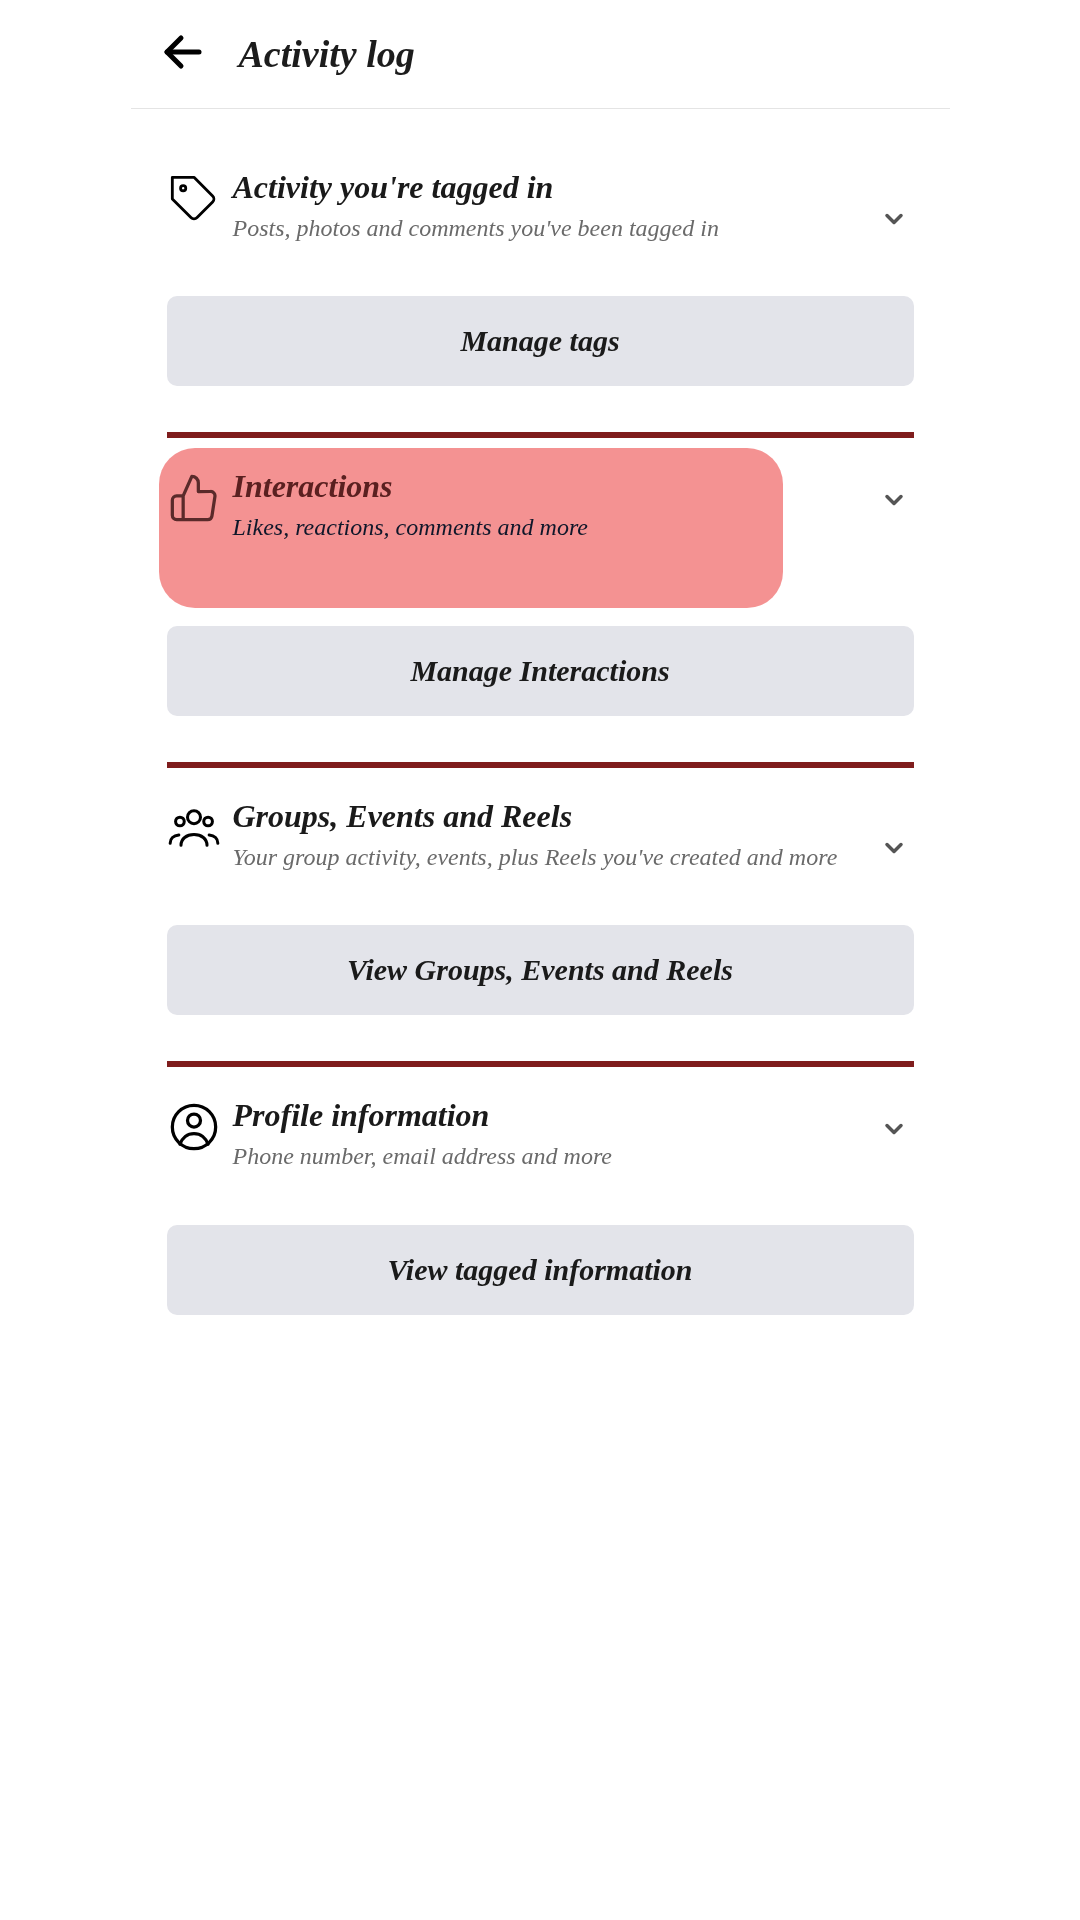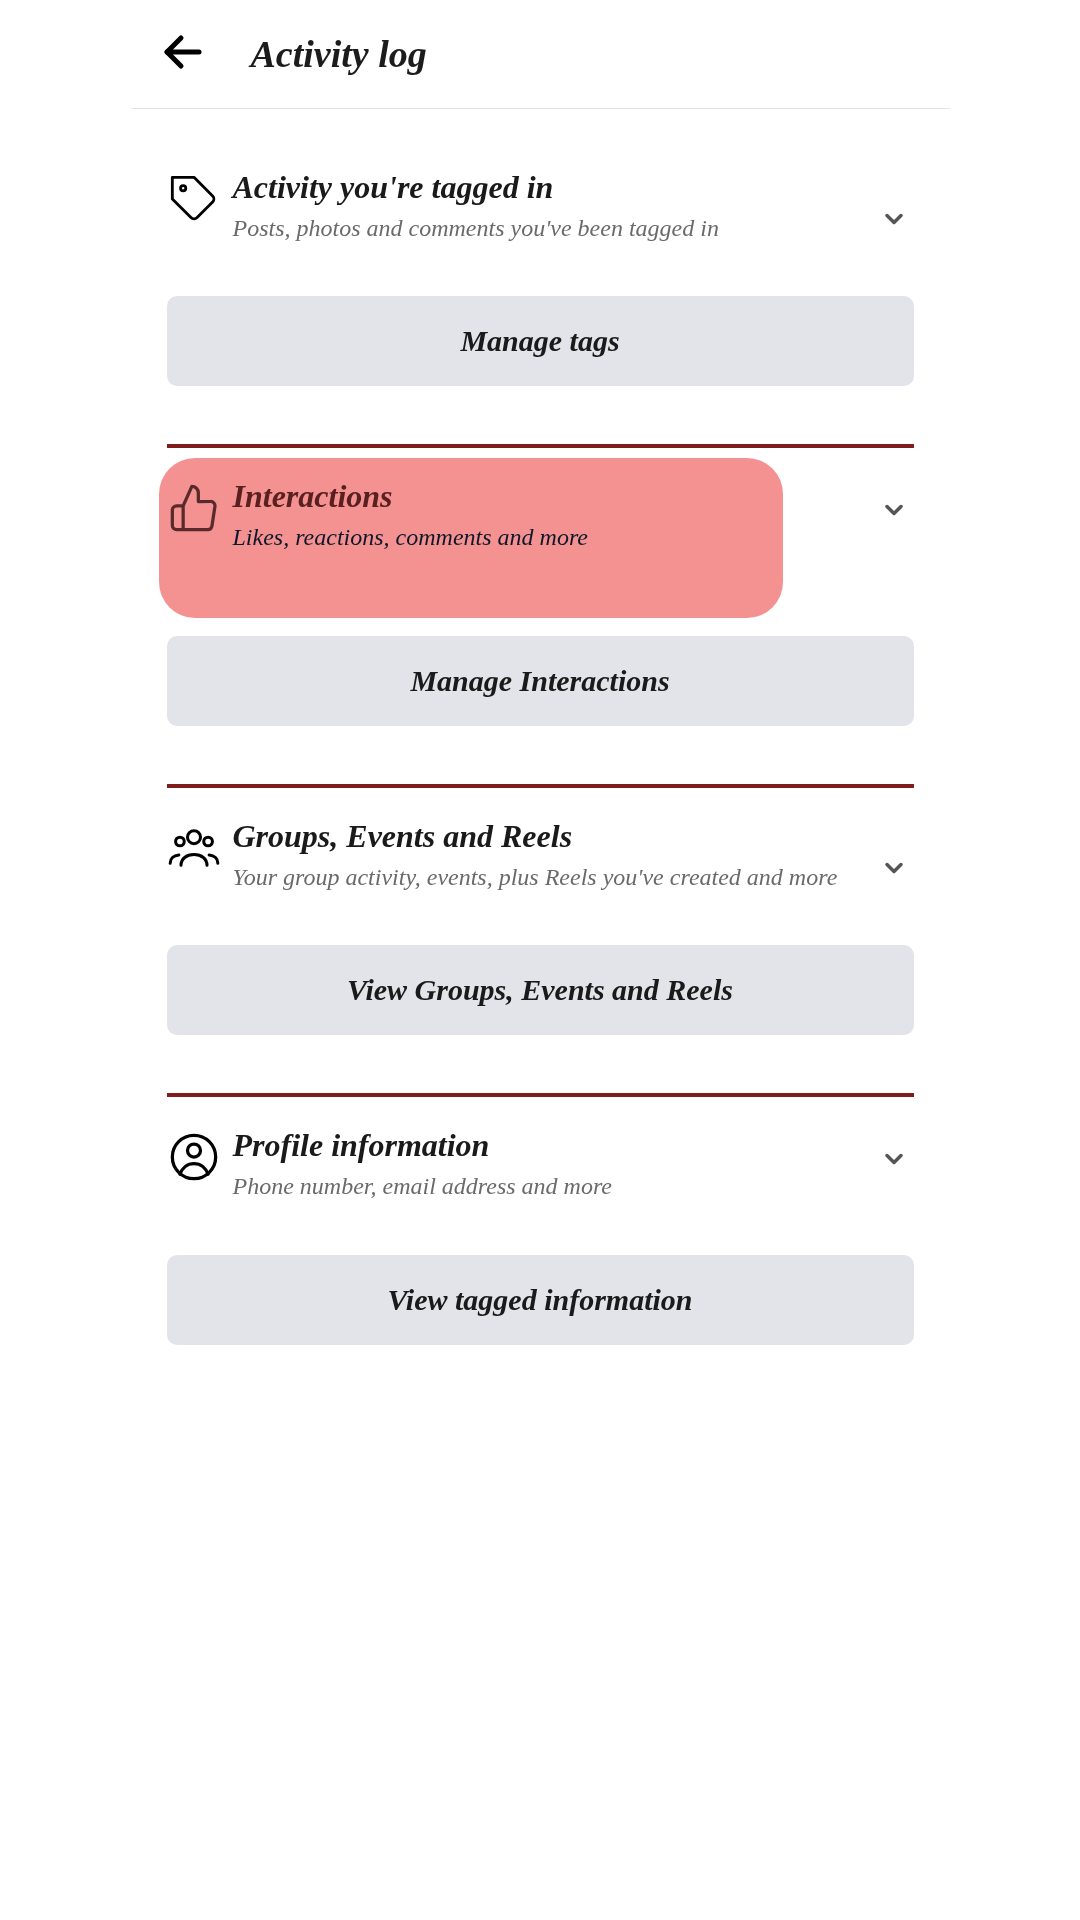--- a/index.html
+++ b/index.html
@@ -13,35 +13,35 @@
       background: #fff;
       width: 819px;
       margin: 0 auto;
       color: #1c1c1c;
     }
     .header {
       display: flex;
       align-items: center;
       padding: 28px 28px 28px 28px;
       border-bottom: 1px solid #e4e4e4;
-      gap: 44px;
+      gap: 32px;
     }
     .header-title {
       font-size: 38px;
       font-weight: bold;
     }
     .back-icon svg {
       width: 48px;
       height: 48px;
     }
     .content {
       padding: 0 36px;
     }
     .section {
-      border-top: 4px solid #7f1d1d;
+      border-top: 6px solid #7f1d1d;
       padding: 30px 0 0 0;
     }
     .section:first-child {
       border-top: none;
       margin-top: 30px;
     }
     .section-row {
       display: flex;
       align-items: flex-start;
       gap: 12px;
@@ -78,21 +78,21 @@
       position: absolute;
       right: 6px;
       top: 36px;
     }
     .chevron svg {
       width: 28px;
       height: 28px;
     }
     .section-button {
       margin-top: 52px;
-      margin-bottom: 58px;
+      margin-bottom: 46px;
       background: #e3e4ea;
       border-radius: 10px;
       text-align: center;
       padding: 28px 0;
       font-size: 30px;
       font-weight: bold;
       color: #1a1a1a;
     }
     .highlight-interactions {
       position: absolute;

